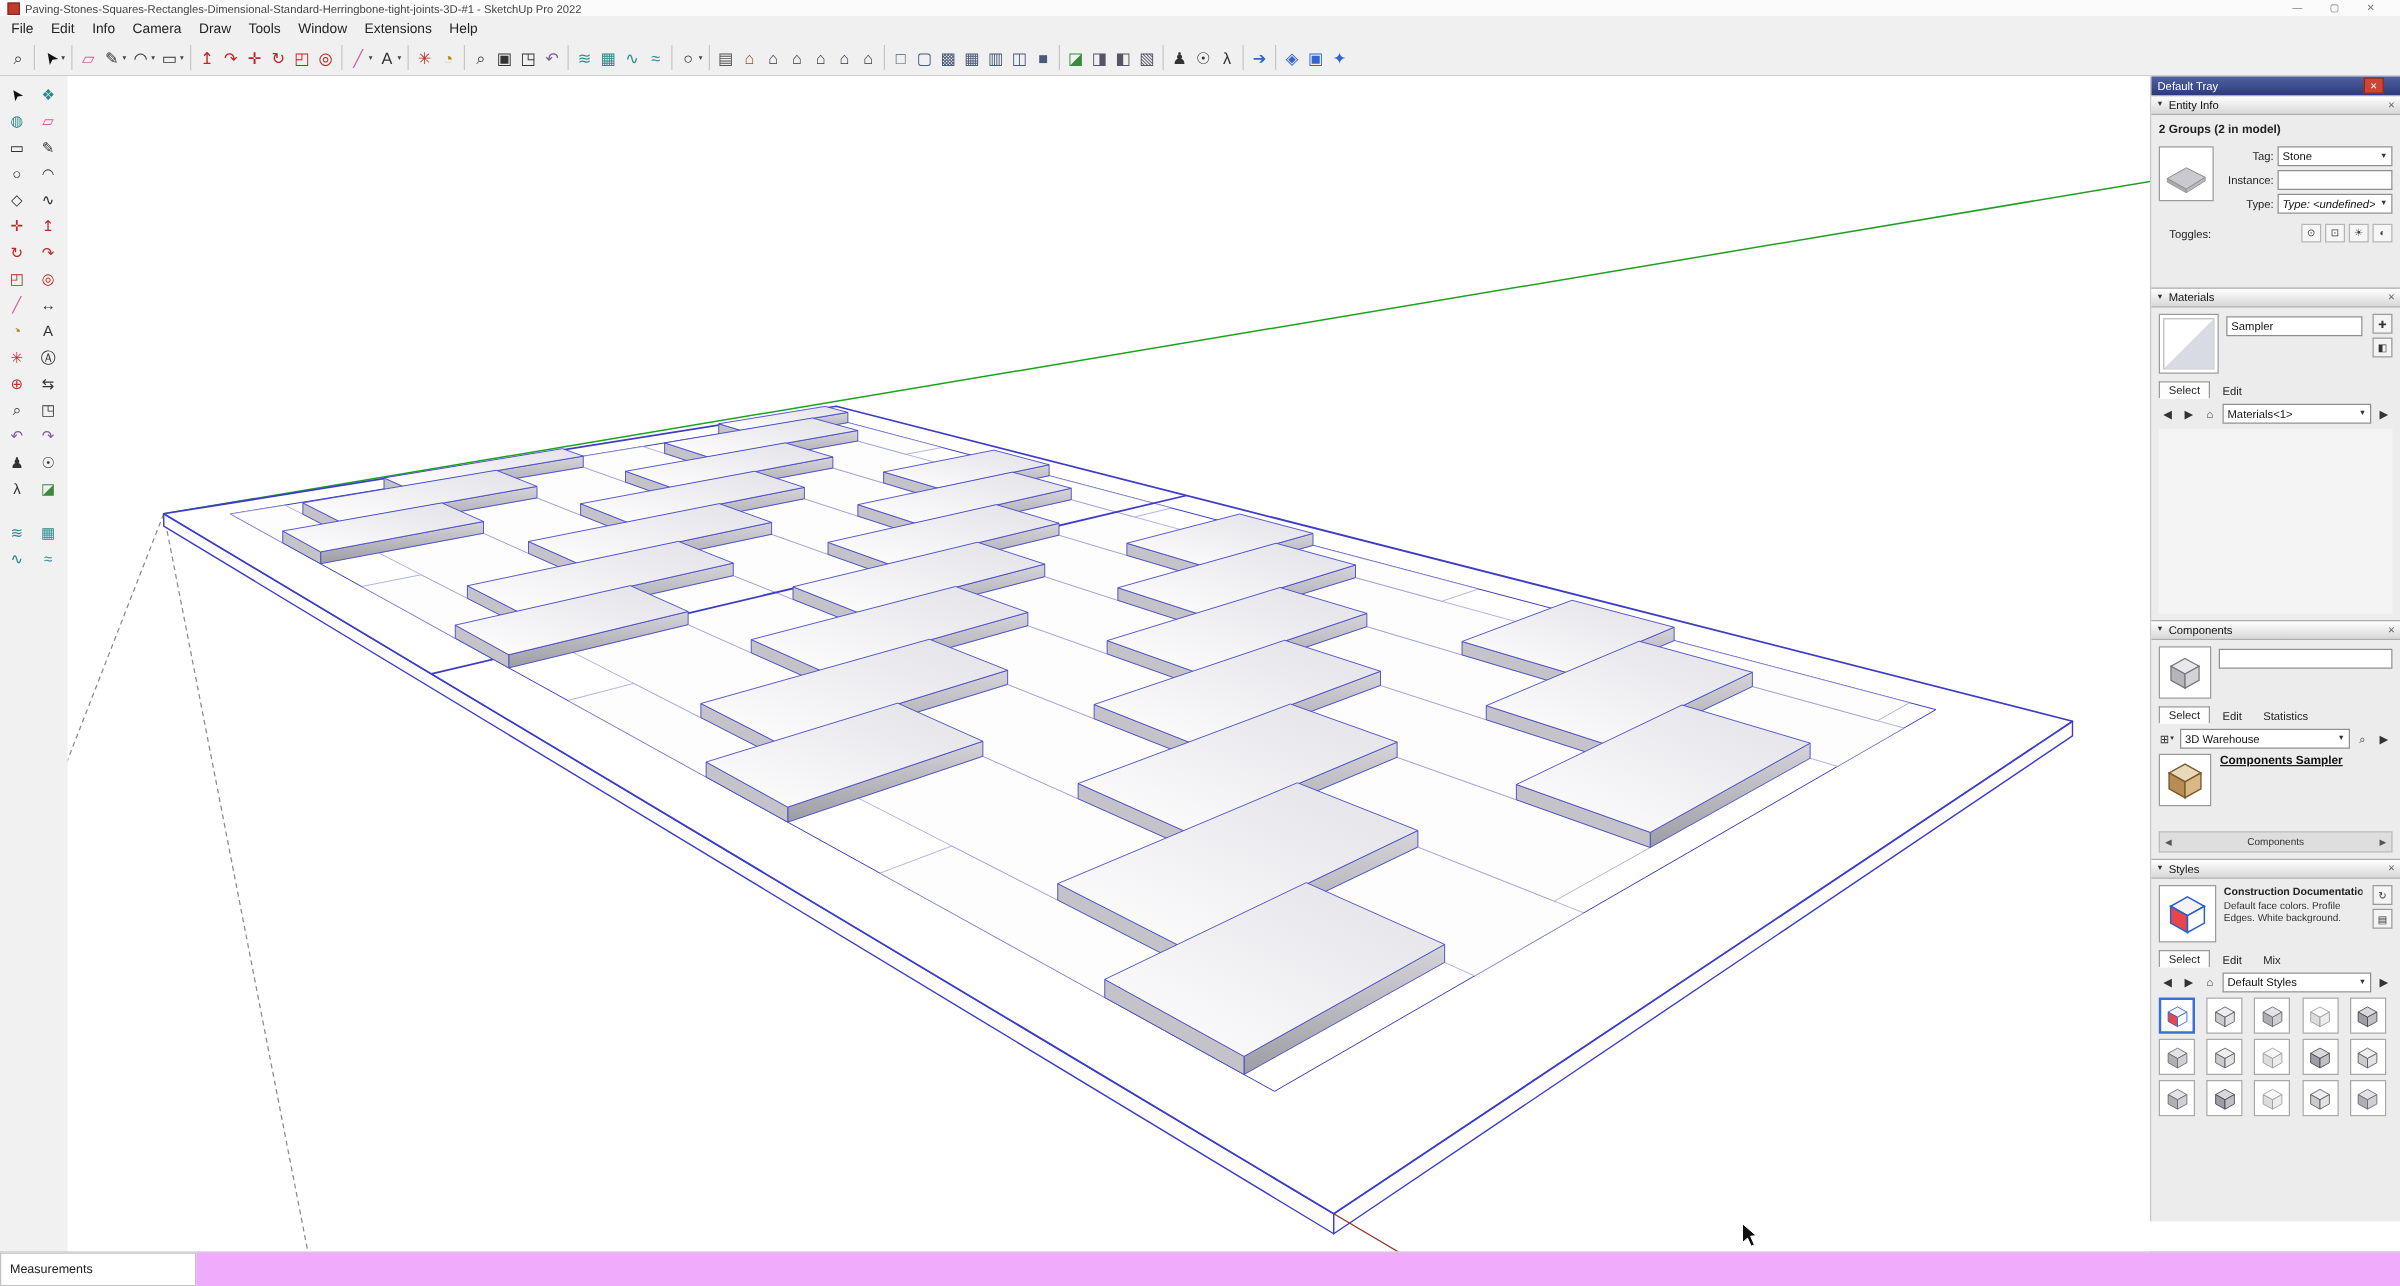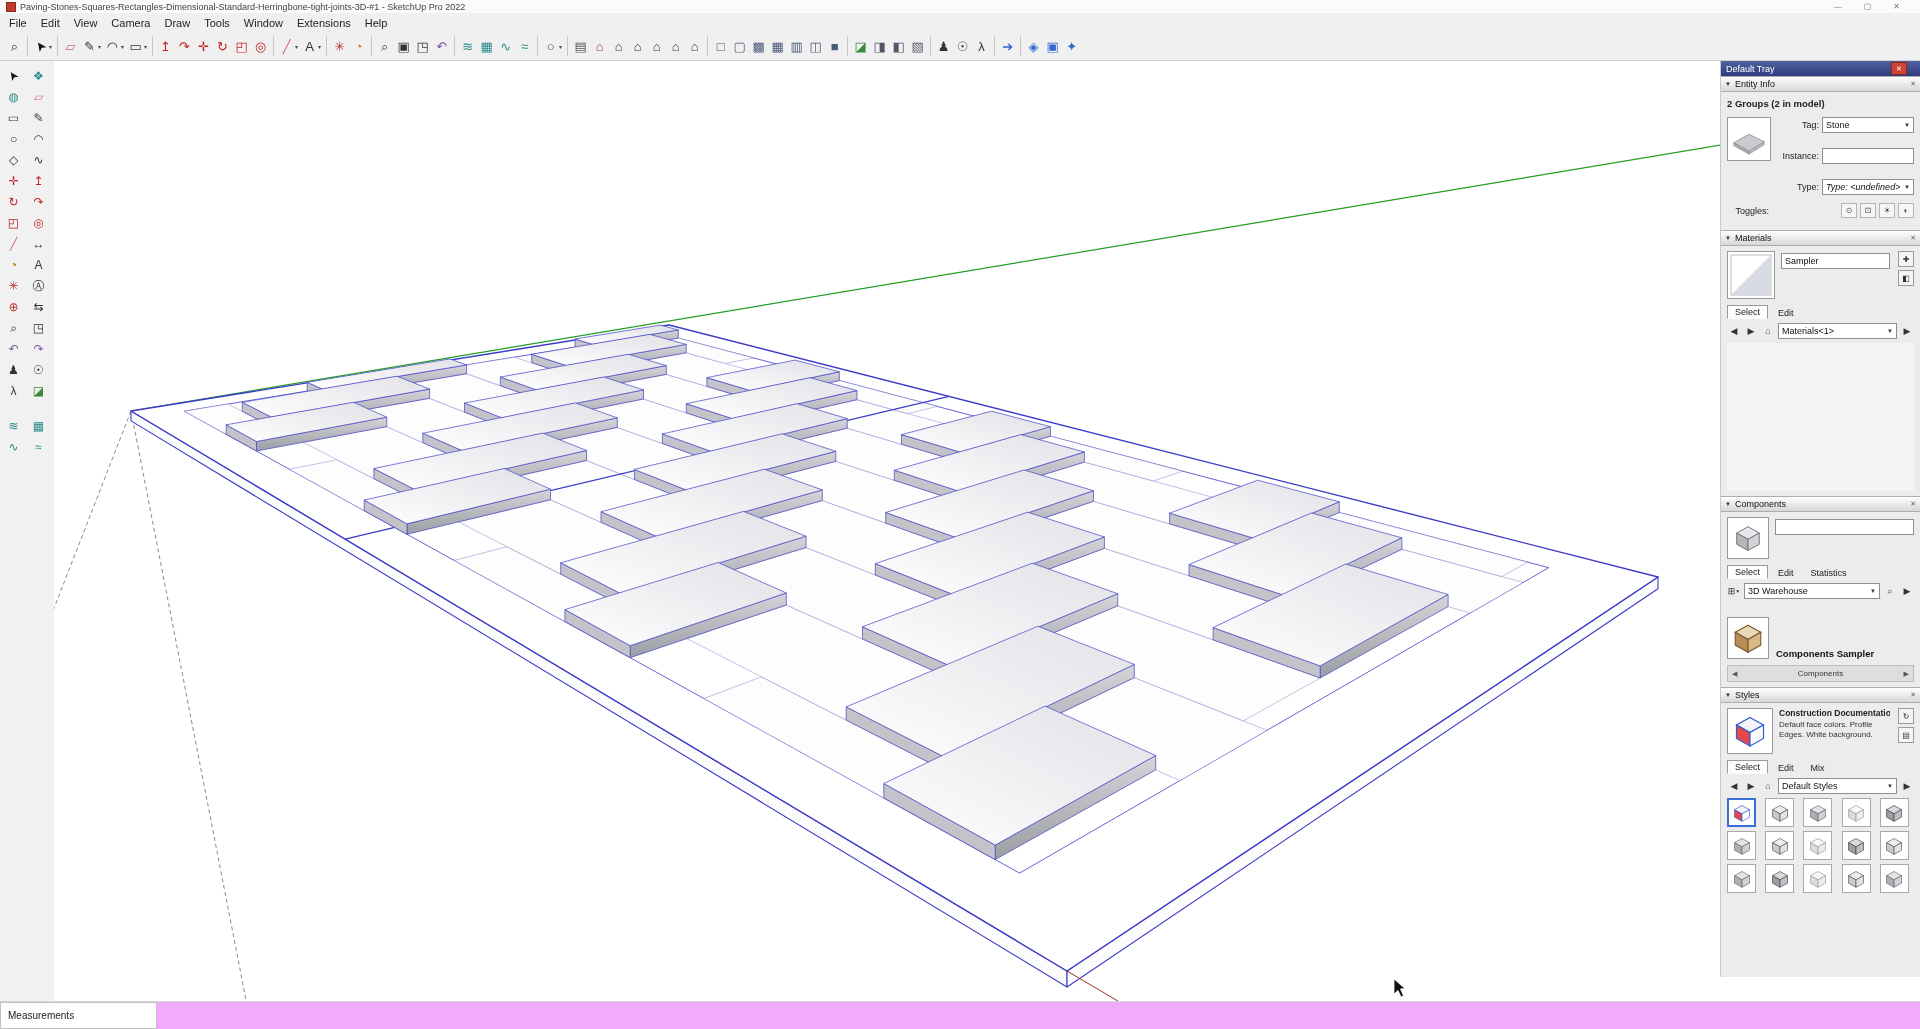--- a/index.html
+++ b/index.html
@@ -47,42 +47,42 @@
   .section-title{font-size:9px;color:#111;}
   .sec-close{margin-left:auto;color:#666;font-size:7px;}
   .section-body{padding:5px 6px;display:flex;flex-direction:column;gap:4px;flex:0 0 auto;}
 
   .sunken{background:#fff;border:1px solid #8f8f8f;height:14px;display:flex;align-items:center;padding:0 3px;font-size:9px;color:#111;}
   .combo .caret{margin-left:auto;font-size:6px;color:#333;}
   .thumb-box{background:#fff;border:1px solid #9a9a9a;display:flex;align-items:center;justify-content:center;flex:0 0 auto;}
 
   .ei-summary{font-weight:bold;font-size:9.5px;margin:1px 0 4px 0;}
   .ei-main{display:flex;gap:6px;}
-  .ei-rows{flex:1;display:flex;flex-direction:column;gap:15px;min-width:0;}
+  .ei-rows{flex:1;display:flex;flex-direction:column;gap:3px;min-width:0;}
   .ei-row{display:flex;align-items:center;gap:3px;}
   .ei-label{width:42px;text-align:right;color:#222;flex:0 0 auto;}
   .ei-ctl{flex:1;min-width:0;}
   .toggles-row{display:flex;align-items:center;gap:3px;margin-top:4px;justify-content:space-between;}
   .toggle-ico{width:14px;height:13px;border:1px solid #b5b5b5;background:#f6f6f6;display:flex;align-items:center;justify-content:center;font-size:8px;color:#444;}
 
   .preview-row{display:flex;gap:6px;align-items:flex-start;}
   .side-btns{display:flex;flex-direction:column;gap:3px;margin-left:2px;}
   .mini-btn{width:14px;height:14px;border:1px solid #9a9a9a;background:#f4f4f4;display:flex;align-items:center;justify-content:center;font-size:8px;color:#333;}
 
   .tabs-row{display:flex;gap:3px;align-items:flex-end;height:16px;}
   .tab{padding:1px 7px;font-size:9px;color:#222;}
   .tab.active{background:#fdfdfd;border:1px solid #9a9a9a;border-bottom-color:#fdfdfd;}
 
   .nav-row{display:flex;align-items:center;gap:3px;}
   .nav-ico{width:14px;height:14px;display:flex;align-items:center;justify-content:center;font-size:9px;color:#333;}
   .nav-row .combo{flex:1;min-width:0;}
 
   .mat-list{height:148px;background:#f4f4f4;}
 
-  .comp-item{display:flex;align-items:flex-end;gap:7px;height:56px;}
+  .comp-item{display:flex;align-items:flex-start;gap:7px;height:56px;text-decoration:underline;}
   .comp-item-label{font-size:9.5px;font-weight:bold;color:#111;}
   .comp-footer{height:15px;background:#dedede;border:1px solid #bcbcbc;display:flex;align-items:center;padding:0 4px;font-size:8px;color:#333;margin-top:2px;}
   .comp-footer .lbl{flex:1;text-align:center;}
   .comp-footer .arr{font-size:7px;color:#555;}
 
   .sty-text{flex:1;min-width:0;}
   .sty-name{font-size:8.5px;font-weight:bold;white-space:nowrap;overflow:hidden;}
   .sty-desc{font-size:8px;color:#333;line-height:1.2;margin-top:2px;}
   .sty-grid{display:grid;grid-template-columns:repeat(5,1fr);gap:4px;}
   .style-thumb{width:27px;height:27px;background:#fff;border:1px solid #a8a8a8;display:flex;align-items:center;justify-content:center;}
@@ -103,21 +103,21 @@
     <span class="win-controls">
       <span>—</span>
       <span>▢</span>
       <span>✕</span>
     </span>
   </div>
 
   <div class="menubar" id="menubar">
       <span class="menu-item">File</span>
       <span class="menu-item">Edit</span>
-      <span class="menu-item">View</span>
+      <span class="menu-item">Info</span>
       <span class="menu-item">Camera</span>
       <span class="menu-item">Draw</span>
       <span class="menu-item">Tools</span>
       <span class="menu-item">Window</span>
       <span class="menu-item">Extensions</span>
       <span class="menu-item">Help</span>
     </div>
 
   <div class="toolbar" id="toolbar-icons">
       <div class="tb-item">

